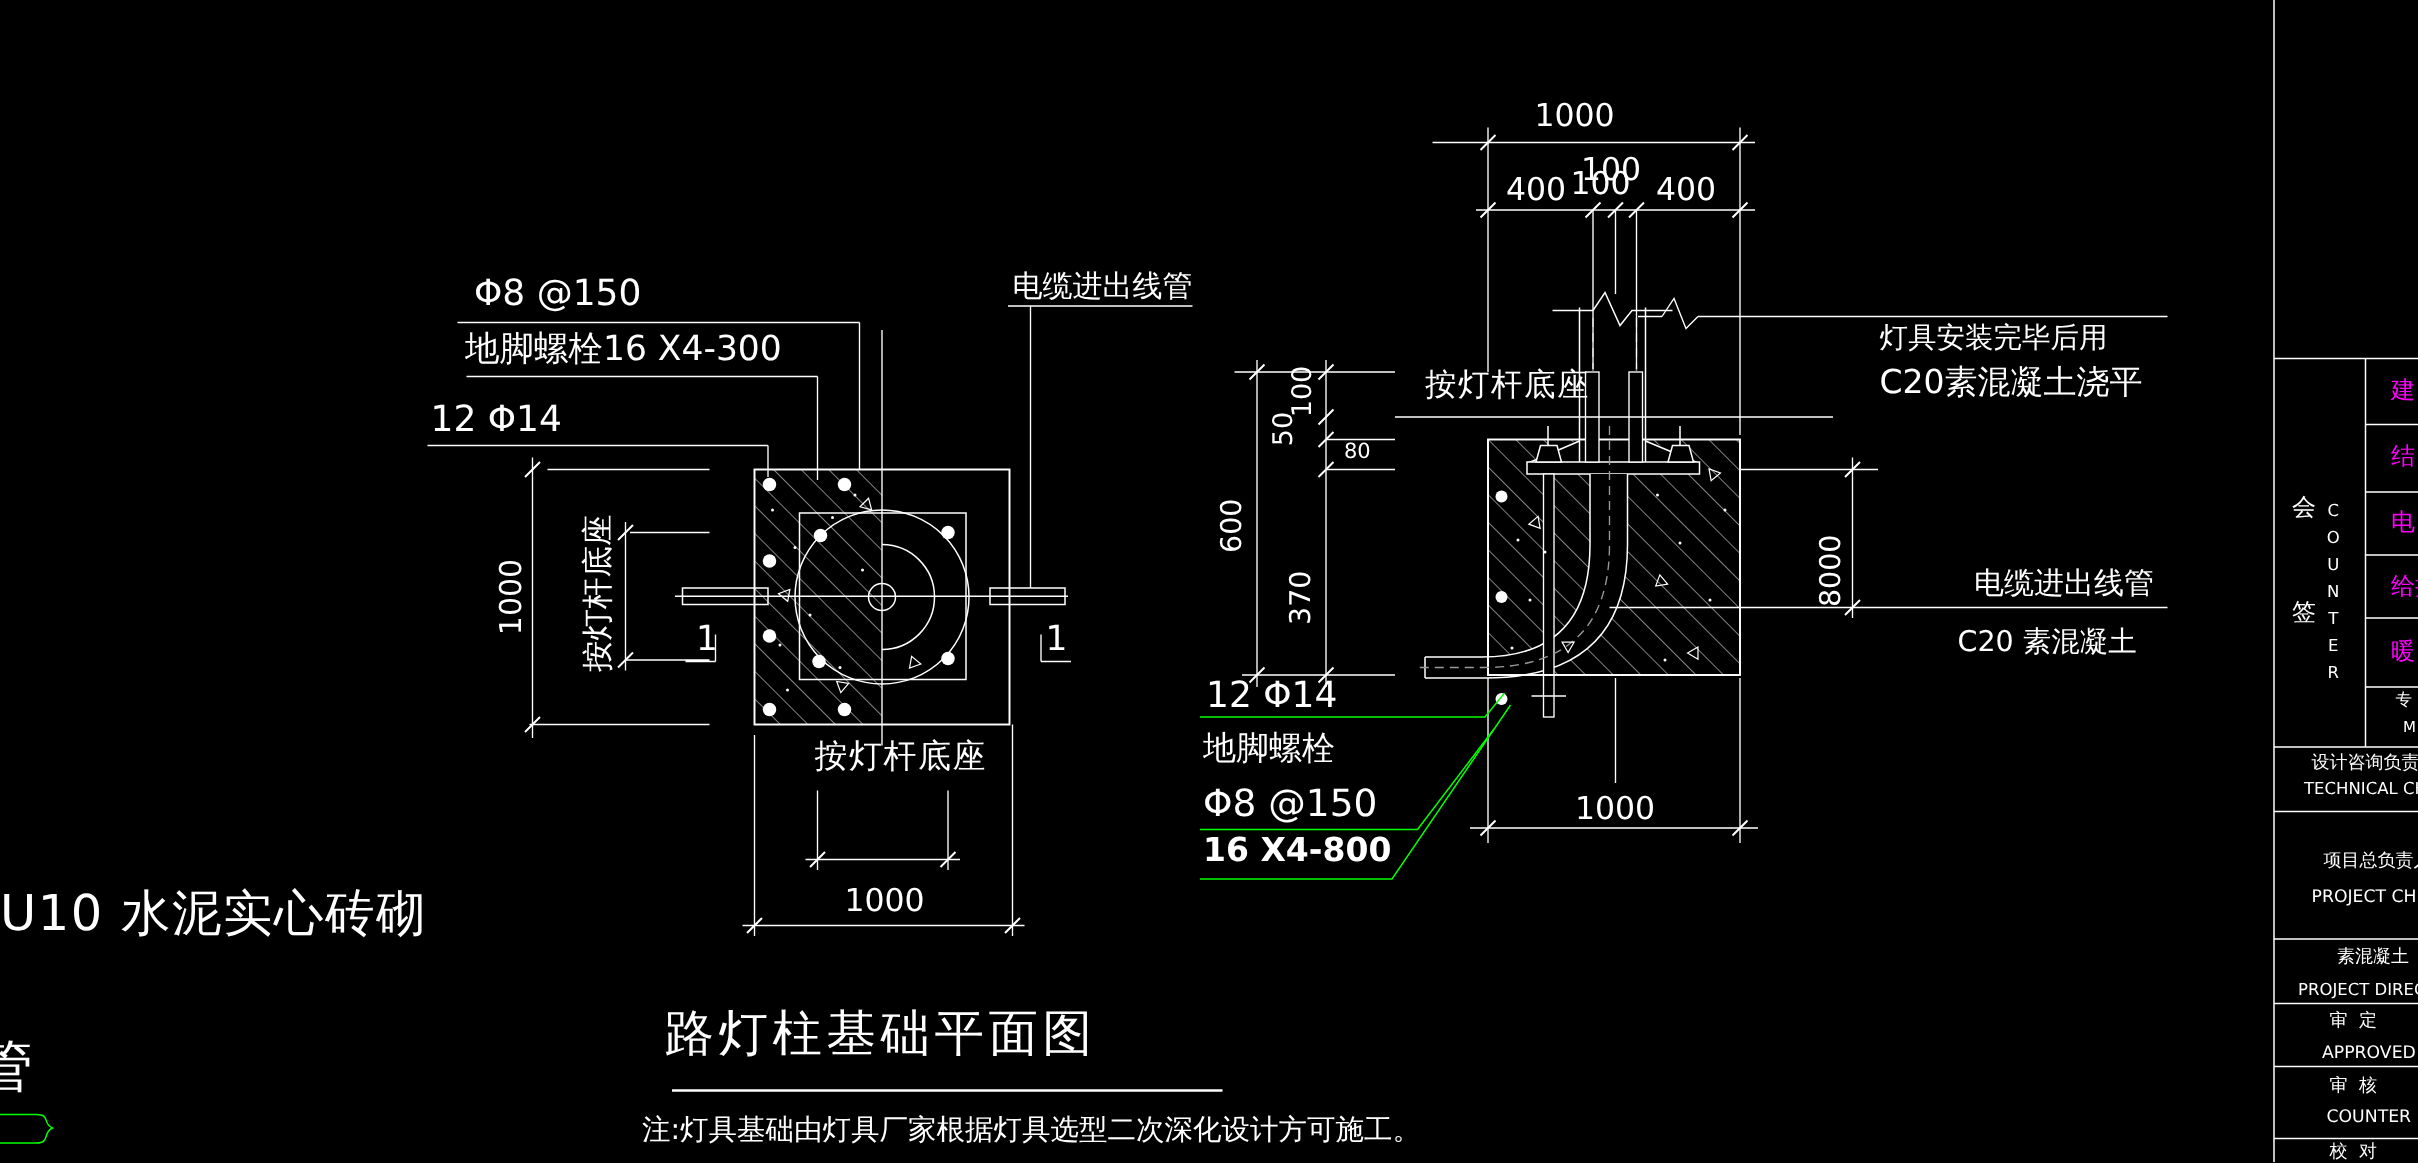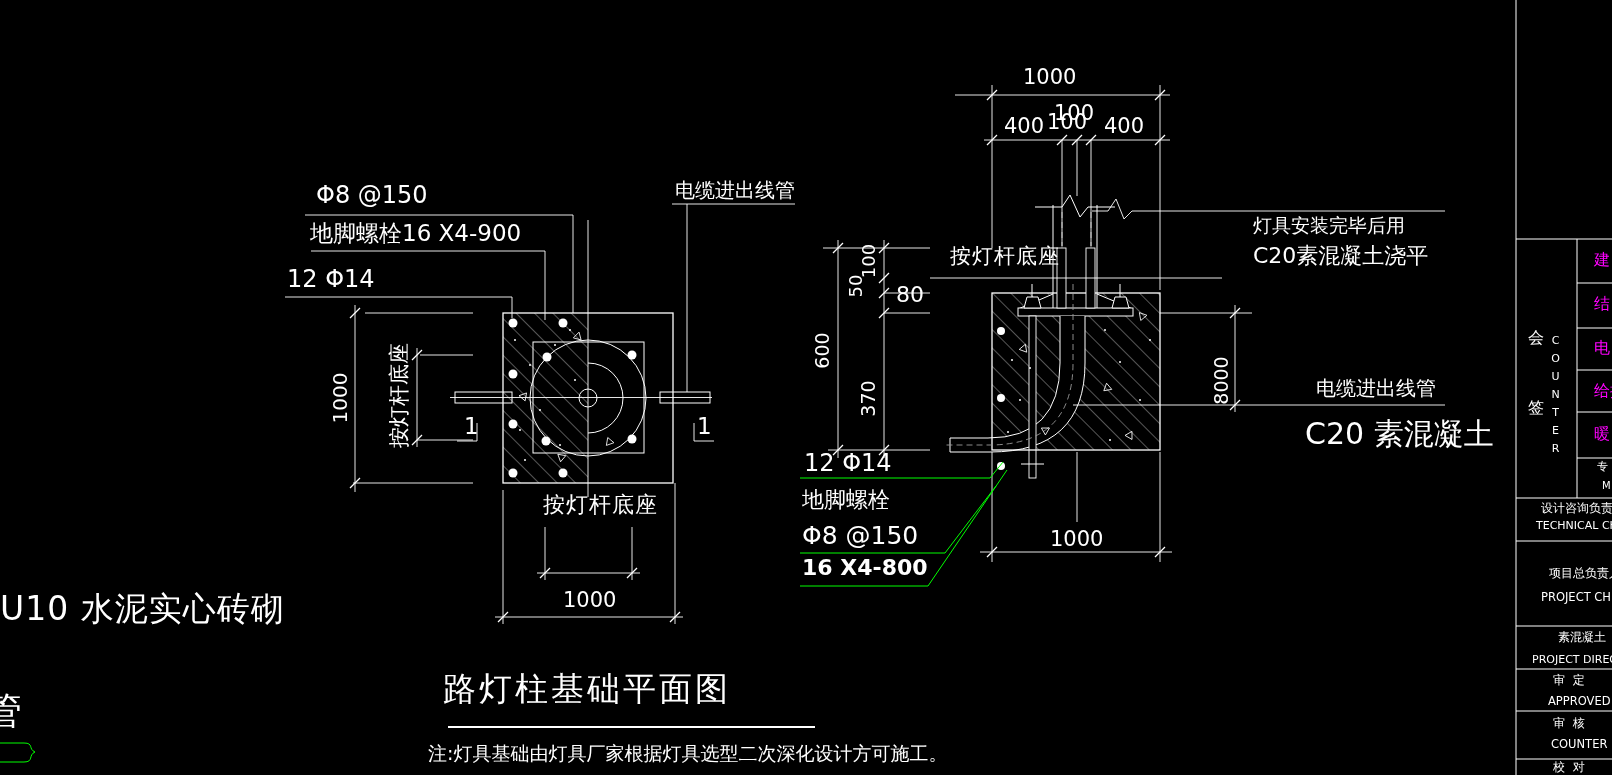--- a/index.html
+++ b/index.html
@@ -176,21 +176,21 @@
     <path d="M1516 0 V775"></path>
     <path d="M1516 239 H1612 M1577 239 V498"></path>
     <path d="M1577 283 H1612 M1577 328 H1612 M1577 370 H1612 M1577 412 H1612 M1577 458 H1612"></path>
     <path d="M1516 498 H1612 M1516 541 H1612 M1516 626 H1612 M1516 669 H1612 M1516 711 H1612 M1516 759 H1612"></path>
   </g>
 
   <path stroke="#ffffff" stroke-width="1.8" d="M448 727 H815"></path>
 </svg>
 
 <div class="t" style="left:316px;top:183px;font-size:24px;">Φ8 @150</div>
-<div class="t" style="left:310px;top:222px;font-size:23px;">地脚螺栓16 X4-900</div>
+<div class="t" style="left:310px;top:222px;font-size:23px;">地脚螺栓16 X4-300</div>
 <div class="t" style="left:287px;top:267px;font-size:24px;">12 Φ14</div>
 <div class="t" style="left:675px;top:180px;font-size:20px;">电缆进出线管</div>
 <div class="t rot" style="left:339px;top:385px;width:120px;font-size:21px;">按灯杆底座</div>
 <div class="t rot" style="left:290px;top:388px;width:100px;font-size:20px;">1000</div>
 <div class="t" style="left:543px;top:494px;font-size:22px;letter-spacing:1px;">按灯杆底座</div>
 <div class="t ctr" style="left:563px;top:590px;width:50px;font-size:21px;">1000</div>
 <div class="t" style="left:464px;top:415px;font-size:23px;">1</div>
 <div class="t" style="left:697px;top:415px;font-size:23px;">1</div>
 <div class="t" style="left:443px;top:672px;font-size:33px;letter-spacing:3px;">路灯柱基础平面图</div>
 <div class="t" style="left:428px;top:744px;font-size:19px;">注:灯具基础由灯具厂家根据灯具选型二次深化设计方可施工。</div>
@@ -198,26 +198,26 @@
 <div class="t ctr" style="left:1023px;top:67px;width:50px;font-size:21px;">1000</div>
 <div class="t ctr" style="left:1002px;top:116px;width:44px;font-size:21px;">400</div>
 <div class="t" style="left:1047px;top:112px;font-size:21px;">100</div>
 <div class="t" style="left:1054px;top:103px;font-size:21px;">100</div>
 <div class="t ctr" style="left:1102px;top:116px;width:44px;font-size:21px;">400</div>
 <div class="t" style="left:950px;top:246px;font-size:21px;letter-spacing:1px;">按灯杆底座</div>
 <div class="t" style="left:1253px;top:216px;font-size:19px;">灯具安装完毕后用</div>
 <div class="t" style="left:1232px;top:245px;font-size:22px;margin-left:21px;">C20素混凝土浇平</div>
 <div class="t rot" style="left:849px;top:252px;width:40px;font-size:18px;">100</div>
 <div class="t rot" style="left:841px;top:277px;width:30px;font-size:18px;">50</div>
-<div class="t" style="left:896px;top:284px;font-size:22px;text-align:right;">80</div>
+<div class="t" style="left:896px;top:294px;font-size:14px;text-align:right;">80</div>
 <div class="t rot" style="left:797px;top:341px;width:50px;font-size:19px;">600</div>
 <div class="t rot" style="left:843px;top:389px;width:50px;font-size:19px;">370</div>
 <div class="t rot" style="left:1191px;top:371px;width:60px;font-size:19px;">8000</div>
 <div class="t" style="left:1316px;top:378px;font-size:20px;">电缆进出线管</div>
-<div class="t" style="left:1305px;top:419px;font-size:30px;">C20 素混凝土</div>
+<div class="t" style="left:1305px;top:419px;font-size:19px;">C20 素混凝土</div>
 <div class="t" style="left:804px;top:451px;font-size:24px;">12 Φ14</div>
 <div class="t" style="left:802px;top:489px;font-size:22px;">地脚螺栓</div>
 <div class="t" style="left:802px;top:523px;font-size:25px;">Φ8 @150</div>
 <div class="t" style="left:802px;top:557px;font-size:22px;font-weight:bold;">16 X4-800</div>
 <div class="t ctr" style="left:1050px;top:529px;width:52px;font-size:21px;">1000</div>
 
 <div class="t" style="left:0px;top:592px;font-size:33px;letter-spacing:1px;">U10 水泥实心砖砌</div>
 <div class="t" style="left:-16px;top:692px;font-size:38px;">管</div>
 
 <div class="t" style="left:1528px;top:330px;font-size:16px;">会</div>

